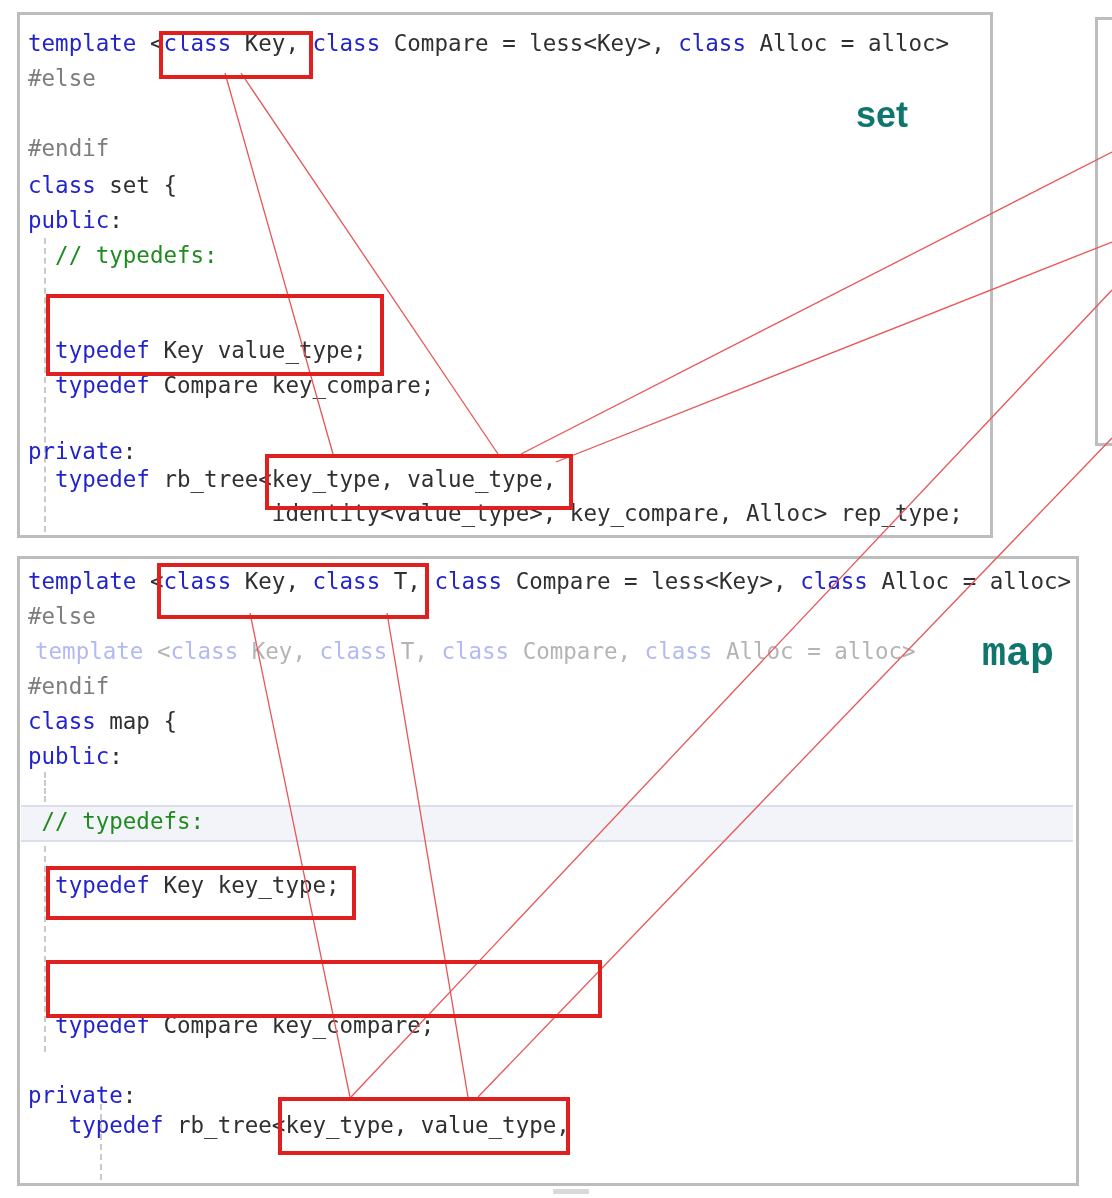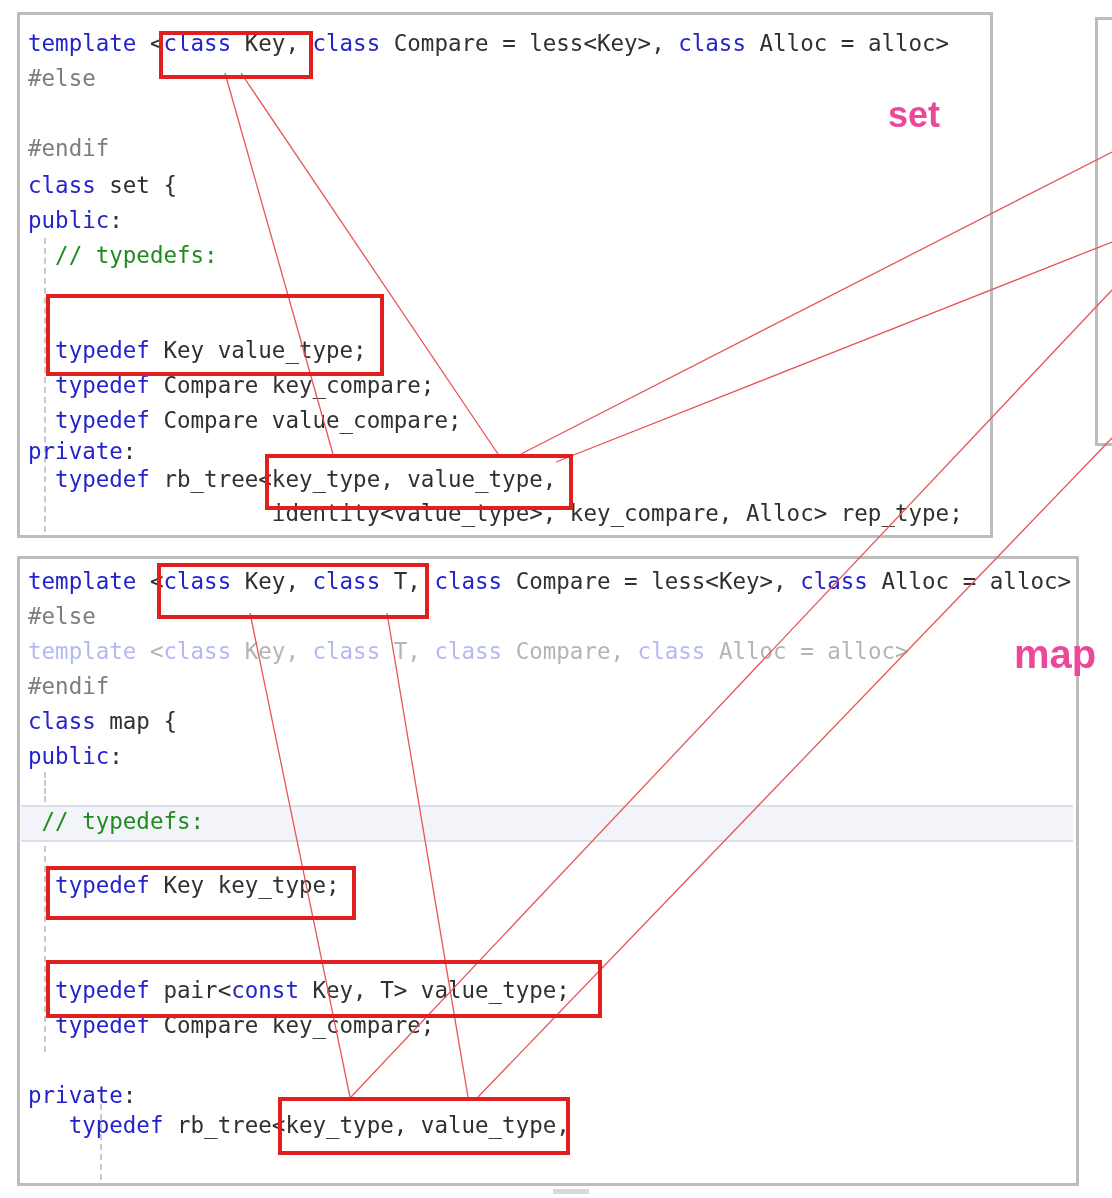--- a/index.html
+++ b/index.html
@@ -17,23 +17,23 @@
             border:3px solid var(--frame);border-right:none;}
   .band{position:absolute;left:21px;top:805px;width:1052px;height:33px;
         background:var(--band-fill);border-top:2px solid var(--band-edge);
         border-bottom:2px solid var(--band-edge);}
   .code-layer{position:absolute;left:0;top:0;width:1112px;height:1198px;z-index:3;}
   .code-line{position:absolute;left:28px;white-space:pre;font-size:22.5px;line-height:26px;
              letter-spacing:0;color:var(--tx);}
   .tok-k{color:var(--kw);} .tok-t{color:var(--tx);} .tok-K{color:var(--kwf);}
   .tok-T{color:var(--txf);} .tok-p{color:var(--pp);} .tok-c{color:var(--cm);text-align:right;}
   .panel-label{position:absolute;font-family:"Liberation Sans",sans-serif;font-weight:700;
-               color:#ec4899;z-index:2;margin-left:32px;}
+               color:#0f766e;z-index:2;}
   .label-set{left:856px;top:94px;font-size:36px;}
-  .label-map{left:982px;top:632px;font-size:40px;}
+  .label-map{left:982px;top:632px;font-size:40px;font-family:Liberation Mono, monospace;}
   .guide{position:absolute;width:0;border-left:2px dashed var(--guide);z-index:1;}
   .line-layer{position:absolute;left:0;top:0;width:1112px;height:1198px;z-index:4;pointer-events:none;}
   .box-layer{position:absolute;left:0;top:0;width:1112px;height:1198px;z-index:5;pointer-events:none;}
   .red-box{position:absolute;border:4px solid var(--red);background:transparent;}
   .bottom-mark{position:absolute;left:553px;top:1189px;width:36px;height:5px;background:#d9d9d9;}
 </style>
 </head>
 <body>
 
 <div class="canvas">
@@ -56,33 +56,31 @@
 
   <div class="code-layer" id="code-layer">
       <div class="code-line" style="top: 30px;"><span class="tok-k">template </span><span class="tok-t">&lt;</span><span class="tok-k">class</span><span class="tok-t"> Key, </span><span class="tok-k">class</span><span class="tok-t"> Compare = less&lt;Key&gt;, </span><span class="tok-k">class</span><span class="tok-t"> Alloc = alloc&gt;</span></div>
       <div class="code-line" style="top: 65px;"><span class="tok-p">#else</span></div>
       <div class="code-line" style="top: 135px;"><span class="tok-p">#endif</span></div>
       <div class="code-line" style="top: 172px;"><span class="tok-k">class</span><span class="tok-t"> set {</span></div>
       <div class="code-line" style="top: 207px;"><span class="tok-k">public</span><span class="tok-t">:</span></div>
       <div class="code-line" style="top: 242px;"><span class="tok-c">  // typedefs:</span></div>
       <div class="code-line" style="top: 337px;"><span class="tok-t">  </span><span class="tok-k">typedef</span><span class="tok-t"> Key value_type;</span></div>
       <div class="code-line" style="top: 372px;"><span class="tok-t">  </span><span class="tok-k">typedef</span><span class="tok-t"> Compare key_compare;</span></div>
-      <div class="code-line" style="top: 407px;"><span class="tok-t">  </span><span class="tok-k">typedef</span><span class="tok-t"> Compare value_compare;</span></div>
       <div class="code-line" style="top: 438px;"><span class="tok-k">private</span><span class="tok-t">:</span></div>
       <div class="code-line" style="top: 466px;"><span class="tok-t">  </span><span class="tok-k">typedef</span><span class="tok-t"> rb_tree&lt;key_type, value_type,</span></div>
       <div class="code-line" style="top: 500px;"><span class="tok-t">                  identity&lt;value_type&gt;, key_compare, Alloc&gt; rep_type;</span></div>
       <div class="code-line" style="top: 568px;"><span class="tok-k">template </span><span class="tok-t">&lt;</span><span class="tok-k">class</span><span class="tok-t"> Key, </span><span class="tok-k">class</span><span class="tok-t"> T, </span><span class="tok-k">class</span><span class="tok-t"> Compare = less&lt;Key&gt;, </span><span class="tok-k">class</span><span class="tok-t"> Alloc = alloc&gt;</span></div>
       <div class="code-line" style="top: 603px;"><span class="tok-p">#else</span></div>
-      <div class="code-line" style="top: 638px;"><span class="tok-K">template </span><span class="tok-T">&lt;</span><span class="tok-K">class</span><span class="tok-T"> Key, </span><span class="tok-K">class</span><span class="tok-T"> T, </span><span class="tok-K">class</span><span class="tok-T"> Compare, </span><span class="tok-K">class</span><span class="tok-T"> Alloc = alloc&gt;</span></div>
+      <div class="code-line" style="top: 638px; margin-left: 7px;"><span class="tok-K">template </span><span class="tok-T">&lt;</span><span class="tok-K">class</span><span class="tok-T"> Key, </span><span class="tok-K">class</span><span class="tok-T"> T, </span><span class="tok-K">class</span><span class="tok-T"> Compare, </span><span class="tok-K">class</span><span class="tok-T"> Alloc = alloc&gt;</span></div>
       <div class="code-line" style="top: 673px;"><span class="tok-p">#endif</span></div>
       <div class="code-line" style="top: 708px;"><span class="tok-k">class</span><span class="tok-t"> map {</span></div>
       <div class="code-line" style="top: 743px;"><span class="tok-k">public</span><span class="tok-t">:</span></div>
       <div class="code-line" style="top: 808px;"><span class="tok-c"> // typedefs:</span></div>
       <div class="code-line" style="top: 872px;"><span class="tok-t">  </span><span class="tok-k">typedef</span><span class="tok-t"> Key key_type;</span></div>
-      <div class="code-line" style="top: 977px;"><span class="tok-t">  </span><span class="tok-k">typedef</span><span class="tok-t"> pair&lt;</span><span class="tok-k">const</span><span class="tok-t"> Key, T&gt; value_type;</span></div>
       <div class="code-line" style="top: 1012px;"><span class="tok-t">  </span><span class="tok-k">typedef</span><span class="tok-t"> Compare key_compare;</span></div>
       <div class="code-line" style="top: 1082px;"><span class="tok-k">private</span><span class="tok-t">:</span></div>
       <div class="code-line" style="top: 1112px;"><span class="tok-t">   </span><span class="tok-k">typedef</span><span class="tok-t"> rb_tree&lt;key_type, value_type,</span></div>
     </div>
 
   <svg class="line-layer" id="line-layer" width="1112" height="1198" viewBox="0 0 1112 1198">
       <line x1="225" y1="73" x2="333" y2="454" stroke="#e85555" stroke-width="1.3"></line>
       <line x1="241" y1="73" x2="498" y2="454" stroke="#e85555" stroke-width="1.3"></line>
       <line x1="521" y1="454" x2="1112" y2="152" stroke="#e85555" stroke-width="1.3"></line>
       <line x1="556" y1="462" x2="1112" y2="242" stroke="#e85555" stroke-width="1.3"></line>

